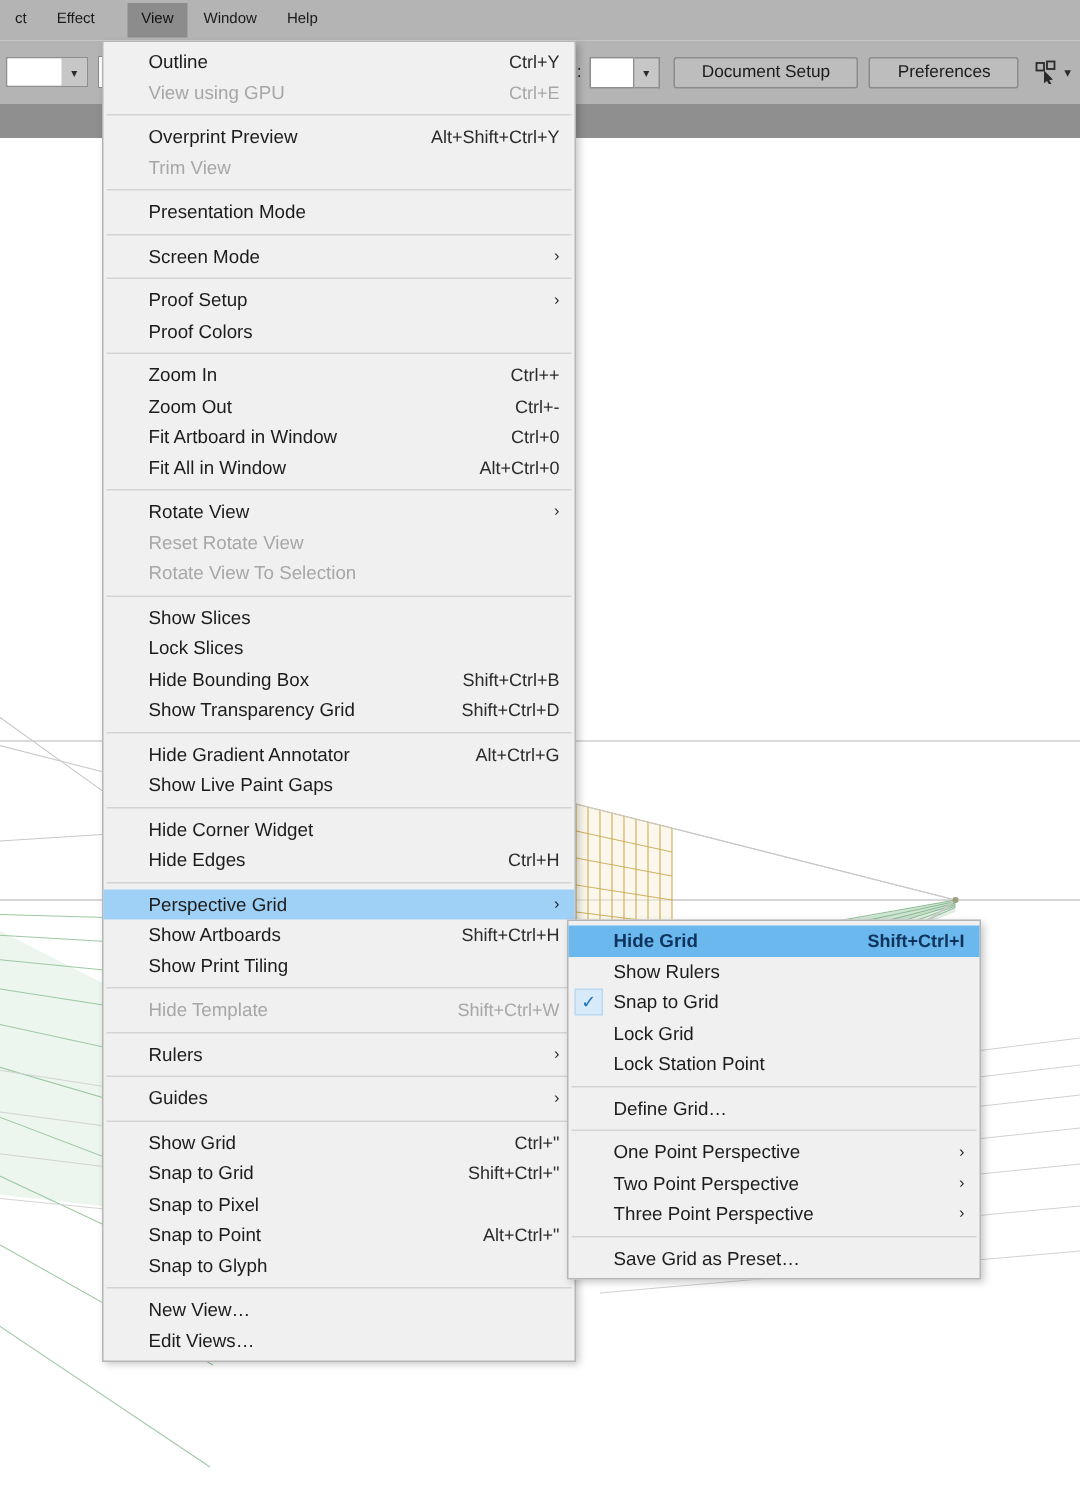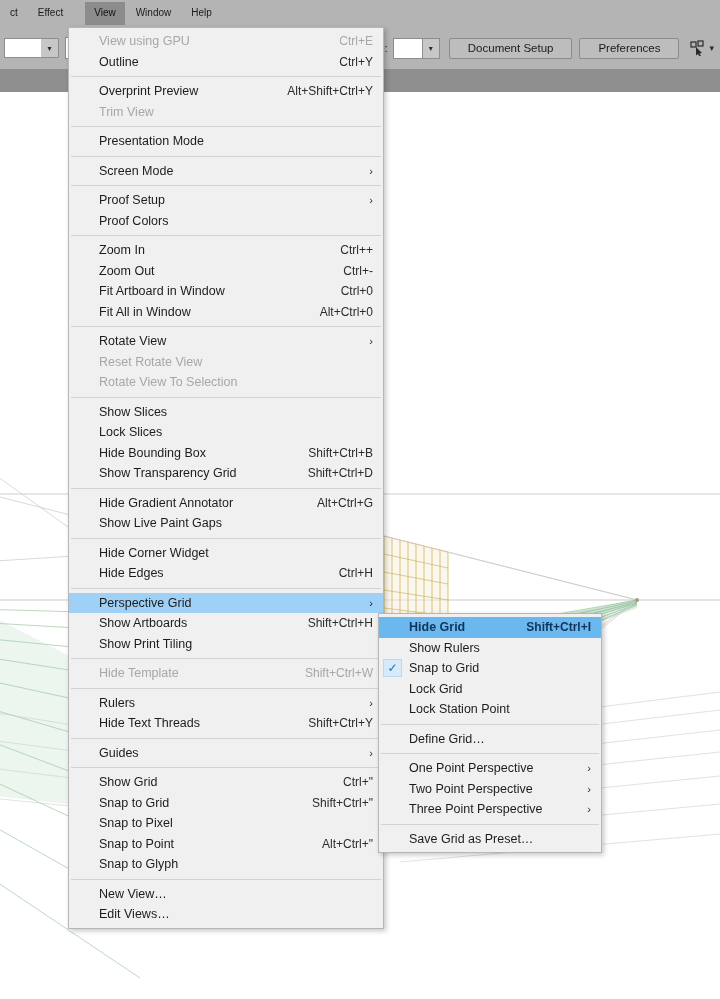--- a/index.html
+++ b/index.html
@@ -81,21 +81,21 @@
   
   .menu{
     position:absolute;
     background:#f0f0f0;
     border:1px solid #b6b6b6;
     box-shadow:2px 2px 5px rgba(0,0,0,.22);
     font-size:12.5px; color:#1c1c1c;
     padding:3px 0;
   }
   #view-menu{ left:68px; top:27px; width:316px; }
-  #sub-menu{ left:378px; top:613px; width:224px; }
+  #sub-menu{ left:378px; top:613px; width:276px; }
 
   .mi{
     position:relative; display:flex; align-items:center;
     height:20.5px; padding:0 10px 0 30px;
     white-space:nowrap; cursor:default;
   }
   .mi .label{ flex:0 0 auto; }
   .mi .accel{ margin-left:auto; padding-left:24px; color:#2b2b2b; font-size:12px; }
   .mi .arrow{ margin-left:auto; padding-left:18px; font-size:11px; color:#2b2b2b; }
   .mi.disabled .label,
@@ -296,28 +296,28 @@
       <span style="font-size:9px;color:#2b2b2b">▾</span>
     </div>
     <div style="width:6px"></div>
   </div>
 
   <div class="tabstrip">
     
   </div>
 
   <div class="menu" id="view-menu">
+      <div class="mi">
+        <span class="label">Outline</span>
+        <span class="accel">Ctrl+Y</span>
+      </div>
       <div class="mi disabled">
         <span class="label">View using GPU</span>
         <span class="accel">Ctrl+E</span>
       </div>
-      <div class="mi">
-        <span class="label">Outline</span>
-        <span class="accel">Ctrl+Y</span>
-      </div>
       <div class="sep"></div>
       <div class="mi">
         <span class="label">Overprint Preview</span>
         <span class="accel">Alt+Shift+Ctrl+Y</span>
       </div>
       <div class="mi disabled">
         <span class="label">Trim View</span>
       </div>
       <div class="sep"></div>
       <div class="mi">
@@ -409,24 +409,20 @@
       </div>
       <div class="sep"></div>
       <div class="mi disabled">
         <span class="label">Hide Template</span>
         <span class="accel">Shift+Ctrl+W</span>
       </div>
       <div class="sep"></div>
       <div class="mi">
         <span class="label">Rulers</span>
         <span class="arrow">›</span>
-      </div>
-      <div class="mi">
-        <span class="label">Hide Text Threads</span>
-        <span class="accel">Shift+Ctrl+Y</span>
       </div>
       <div class="sep"></div>
       <div class="mi">
         <span class="label">Guides</span>
         <span class="arrow">›</span>
       </div>
       <div class="sep"></div>
       <div class="mi">
         <span class="label">Show Grid</span>
         <span class="accel">Ctrl+"</span>

